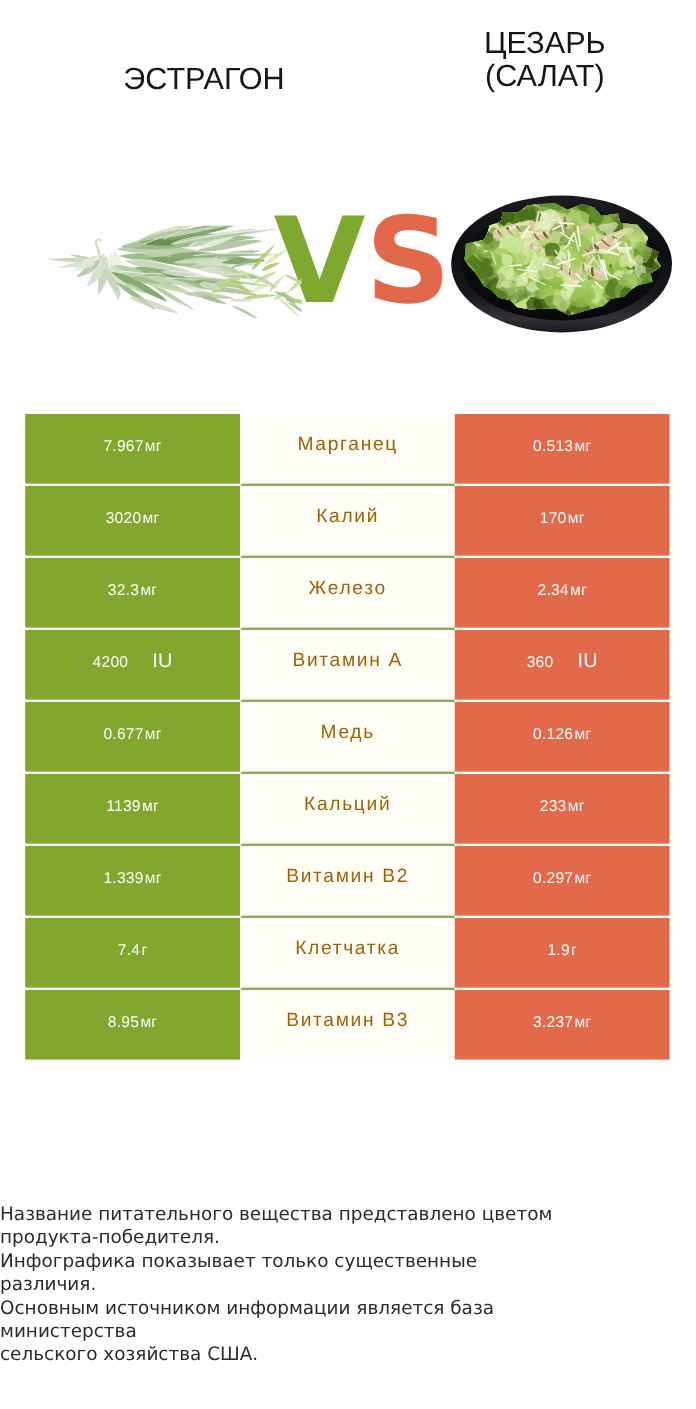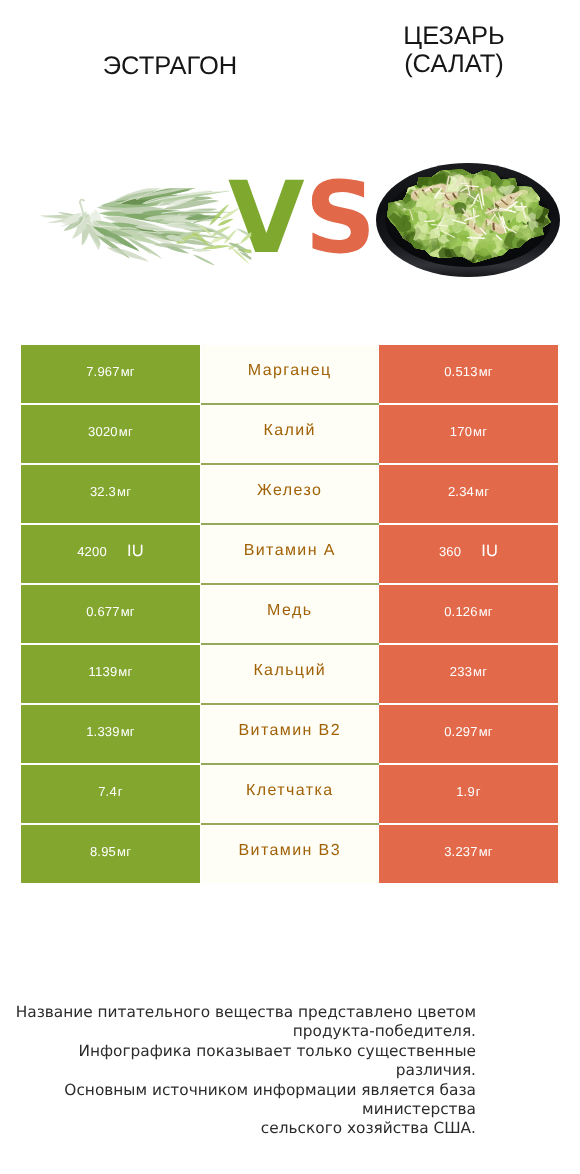--- a/index.html
+++ b/index.html
@@ -38,21 +38,21 @@
   .cell span{font-size:16.5px;font-weight:400;letter-spacing:.2px;}
   .cell.m span{font-size:16px;letter-spacing:1.4px;}
   .cell .num{font-size:13px;letter-spacing:.2px;text-align:right;}
   .cell .unit{font-size:13px;letter-spacing:.2px;margin-left:1px;}
   .cell .unit.big{font-size:16.5px;margin-left:20px;}
   .cell.m{overflow:visible;}
   .cell.m::after{content:"";position:absolute;left:0;right:0;bottom:-1.5px;height:1.2px;background:#97a75c;}
   .row:last-child .cell.m::after{display:none;}
 
   
-  .footer{position:absolute;left:0;top:1003px;width:476px;text-align:right;
+  .footer{position:absolute;left:0;top:1003px;width:476px;text-align:left;
     color:#2b2b2b;font-family:"DejaVu Sans",sans-serif;font-size:15.35px;line-height:19.4px;}
 </style>
 </head>
 <body>
 
 <div class="page">
   <div class="hdr">
     <div class="title left">ЭСТРАГОН</div>
     <div class="title right">
       <div>ЦЕЗАРЬ</div>

